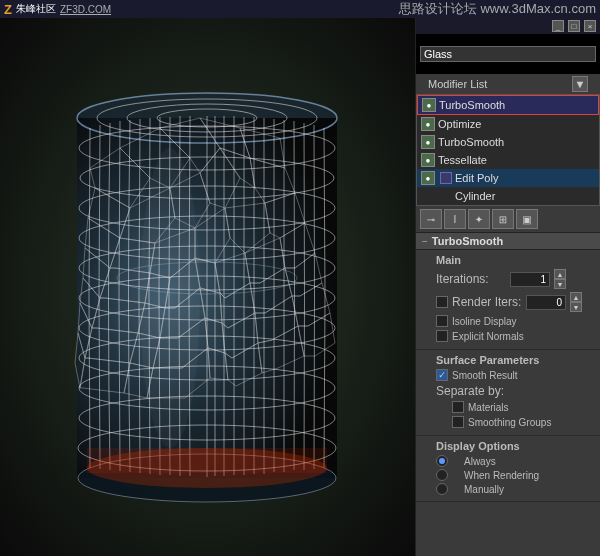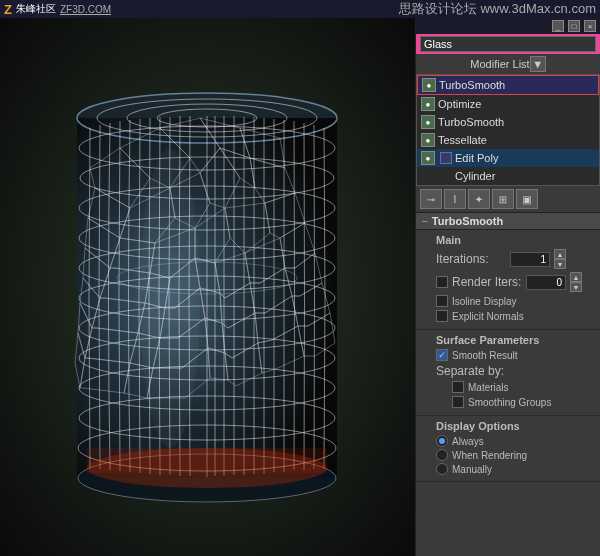--- a/index.html
+++ b/index.html
@@ -100,42 +100,42 @@
       cursor: pointer;
       display: flex;
       align-items: center;
       justify-content: center;
       font-size: 8px;
       color: #ccc;
     }
 
     
     .object-name-row {
-      background: #ec4899;
-      padding: 2px 4px;
+      background: #000000;
+      padding: 12px 4px;
       display: flex;
       align-items: center;
     }
     .object-name-input {
       background: #333;
       border: 1px solid #666;
       color: #fff;
       width: 100%;
       padding: 1px 3px;
       font-size: 11px;
       outline: none;
     }
 
     
     .modifier-label-row {
       background: #3a3a3a;
-      padding: 2px 0;
-      display: flex;
-      align-items: center;
-      justify-content: center;
+      padding: 2px 12px;
+      display: flex;
+      align-items: center;
+      justify-content: space-between;
     }
     .modifier-label-text {
       color: #ccc;
       font-size: 11px;
     }
     .dropdown-arrow {
       width: 16px;
       height: 16px;
       background: #555;
       border: 1px solid #777;
@@ -315,21 +315,21 @@
     .checkbox-box.checked {
       background: #2a5a9a;
     }
     .checkbox-label {
       color: #bbb;
       font-size: 10px;
     }
     .radio-row {
       display: flex;
       align-items: center;
-      gap: 4px;
+      gap: 16px;
       margin-bottom: 2px;
     }
     .radio-btn {
       width: 12px;
       height: 12px;
       border-radius: 50%;
       background: #222;
       border: 1px solid #666;
       cursor: pointer;
       display: flex;

